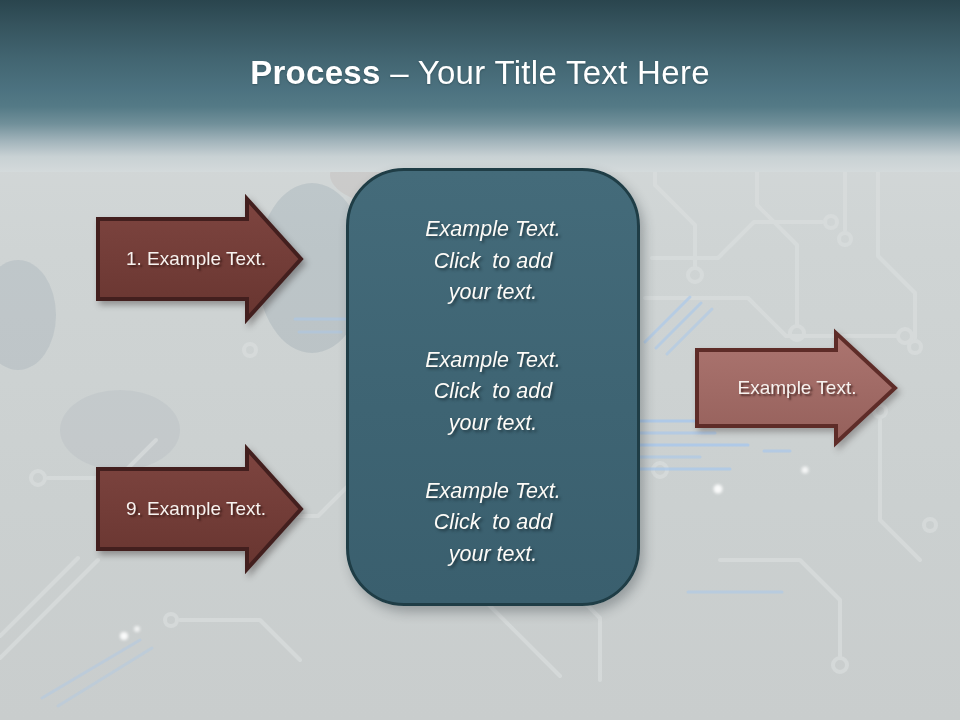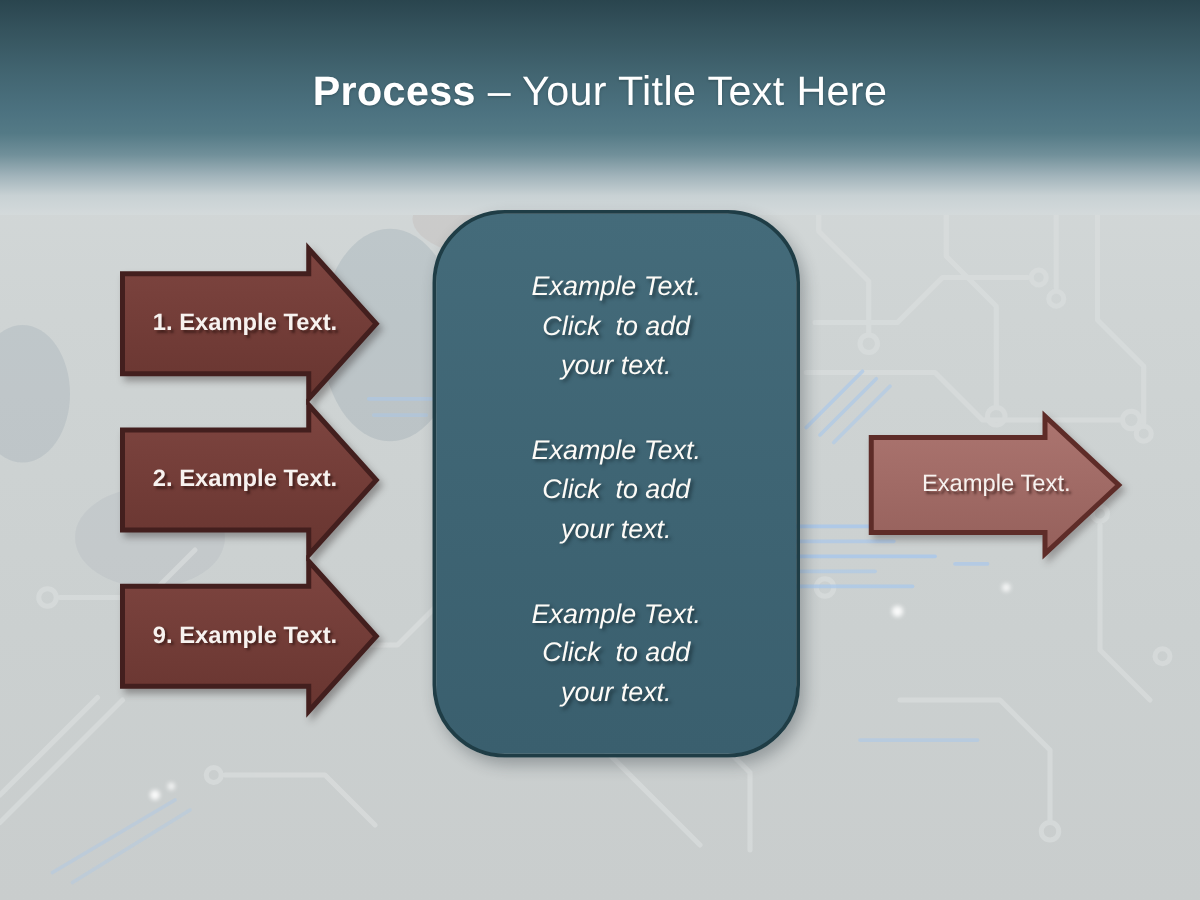--- a/index.html
+++ b/index.html
@@ -55,21 +55,20 @@
   .title .bold { font-weight: 700; }
   .title .rest { font-weight: 400; }
 
   
   .arrow-left {
     position: absolute;
     left: 95px;
     width: 210px;
     height: 127px;
     filter: drop-shadow(3px 4px 3px rgba(30,20,20,0.35));
-    font-weight: bold;
   }
   .arrow-left.a1 { top: 196px; }
   .arrow-left.a2 { top: 321px; }
   .arrow-left.a3 { top: 446px; }
 
   .arrow-left svg, .arrow-right svg {
     position: absolute;
     inset: 0;
     overflow: visible;
   }
@@ -224,32 +223,20 @@
         <linearGradient id="gMaroon1" x1="0" y1="0" x2="0" y2="1">
           <stop offset="0" stop-color="#7e4540"></stop>
             <stop offset="1" stop-color="#683530"></stop>
         </linearGradient>
       </defs>
       <polygon points="3,23 152,23 152,3 206,63 152,123 152,103 3,103" fill="url(#gMaroon1)" stroke="#431f1e" stroke-width="4"></polygon>
     </svg>
     <div class="arrow-label">1. Example Text.</div>
   </div>
 
-  <div class="arrow-left a2">
-    <svg viewBox="0 0 210 127">
-      <defs>
-        <linearGradient id="gMaroon2" x1="0" y1="0" x2="0" y2="1">
-          <stop offset="0" stop-color="#7e4540"></stop>
-            <stop offset="1" stop-color="#683530"></stop>
-        </linearGradient>
-      </defs>
-      <polygon points="3,23 152,23 152,3 206,63 152,123 152,103 3,103" fill="url(#gMaroon2)" stroke="#431f1e" stroke-width="4"></polygon>
-    </svg>
-    <div class="arrow-label">2. Example Text.</div>
-  </div>
 
   <div class="arrow-left a3">
     <svg viewBox="0 0 210 127">
       <defs>
         <linearGradient id="gMaroon3" x1="0" y1="0" x2="0" y2="1">
           <stop offset="0" stop-color="#7e4540"></stop>
             <stop offset="1" stop-color="#683530"></stop>
         </linearGradient>
       </defs>
       <polygon points="3,23 152,23 152,3 206,63 152,123 152,103 3,103" fill="url(#gMaroon3)" stroke="#431f1e" stroke-width="4"></polygon>

